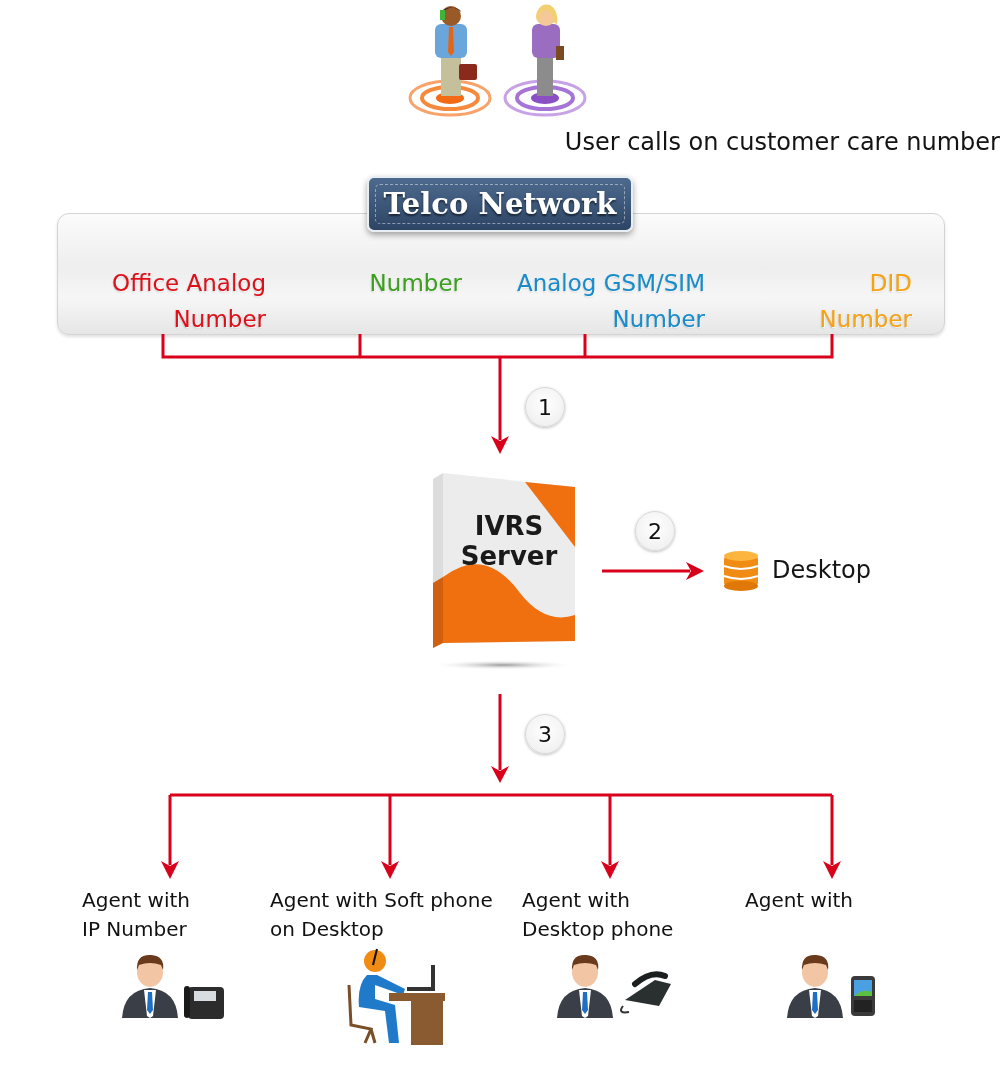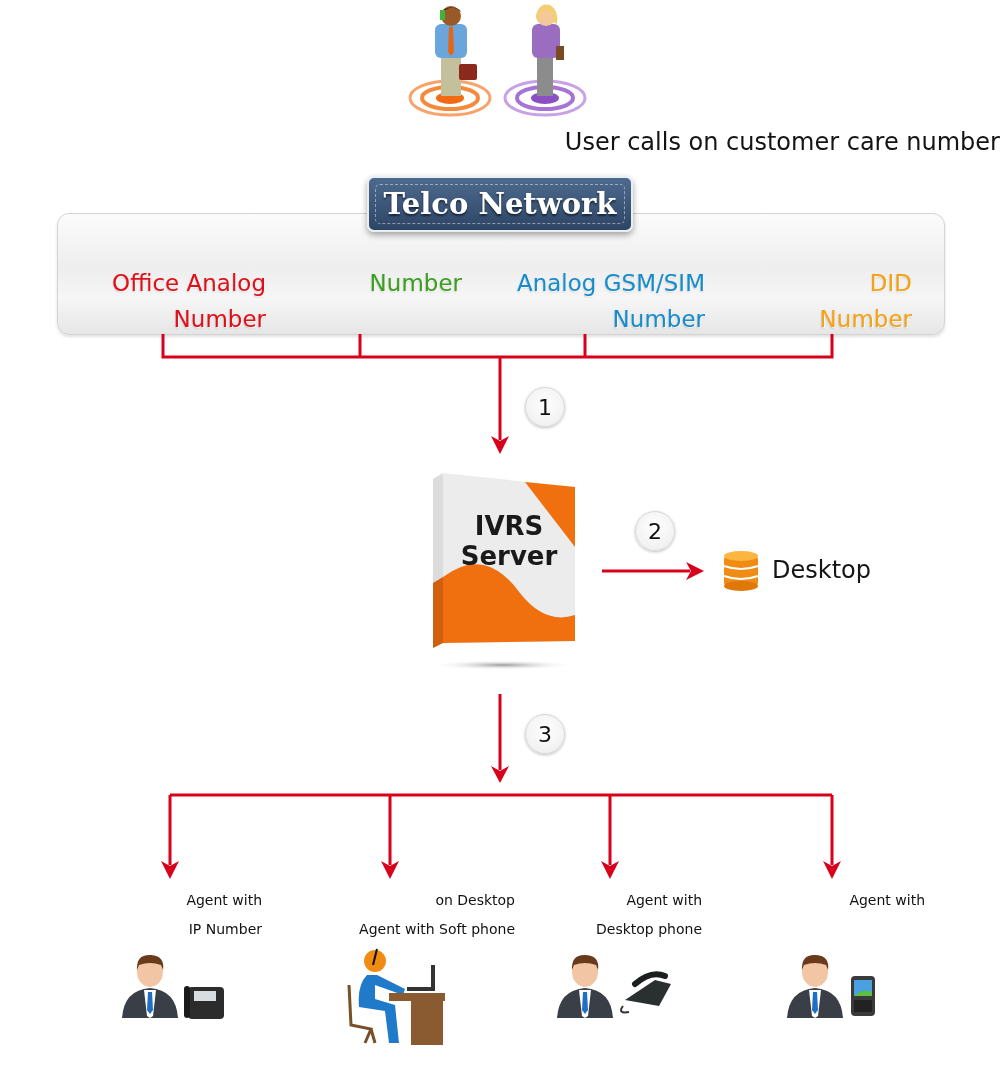--- a/index.html
+++ b/index.html
@@ -15,21 +15,21 @@
            background: linear-gradient(#4d6a8e, #2d4565); box-shadow: 0 3px 6px rgba(0,0,0,0.35);
            border: 2px solid #e9eef3; box-sizing: border-box; display: flex; align-items: center; justify-content: center; }
   .badge-inner { position: absolute; left: 6px; right: 6px; top: 6px; bottom: 6px; border: 1px dashed rgba(255,255,255,0.45); border-radius: 5px; }
   .badge-text { font-family: "DejaVu Serif", "Liberation Serif", serif; font-weight: bold; font-size: 29px; color: #fff;
                 text-shadow: 0 2px 2px rgba(0,0,0,0.55); position: relative; }
   .num { top: 253px; text-align: right; font-size: 23px; line-height: 36px; text-shadow: 1px 1px 1px rgba(255,255,255,0.9), 0 1px 2px rgba(0,0,0,0.25); margin-top: 12px; }
   .step { width: 40px; height: 40px; border-radius: 50%; background: radial-gradient(circle at 50% 40%, #ffffff, #ececec);
           border: 1px solid #d8d8d8; box-shadow: 0 1px 3px rgba(0,0,0,0.25); display: flex; align-items: center; justify-content: center;
           font-size: 22px; color: #111; box-sizing: border-box; }
   .db-label { left: 772px; top: 556px; font-size: 24px; color: #151515; }
-  .agent-label { top: 886px; text-align: right; font-size: 14px; line-height: 29px; color: #111; }
+  .agent-label { top: 886px; text-align: left; font-size: 20px; line-height: 29px; color: #111; }
 </style>
 </head>
 <body>
 
 <svg class="abs" style="left:405px;top:2px;width:190px;height:120px" viewBox="0 0 190 120">
   <g>
     <ellipse cx="45" cy="96" rx="40" ry="17" fill="none" stroke="#f9a36a" stroke-width="3"></ellipse>
     <ellipse cx="45" cy="96" rx="28" ry="11" fill="none" stroke="#f58a3c" stroke-width="4"></ellipse>
     <ellipse cx="45" cy="96" rx="14" ry="6" fill="#f26a13"></ellipse>
     <rect x="36" y="52" width="20" height="42" fill="#c4c09c"></rect>
@@ -126,22 +126,22 @@
   <path d="M3 16 Q20 22 37 16" stroke="#fff" stroke-width="2" fill="none"></path>
   <path d="M3 26 Q20 32 37 26" stroke="#fff" stroke-width="2" fill="none"></path>
 </svg>
 <div class="abs db-label">Desktop</div>
 
 <div class="abs agent-label" style="left:82px;width:180px">
   <div>Agent with</div>
   <div>IP Number</div>
 </div>
 <div class="abs agent-label" style="left:270px;width:245px">
+  <div>Agent with Soft phone</div>
   <div>on Desktop</div>
-  <div>Agent with Soft phone</div>
 </div>
 <div class="abs agent-label" style="left:522px;width:180px">
   <div>Agent with</div>
   <div>Desktop phone</div>
 </div>
 <div class="abs agent-label" style="left:745px;width:180px">
   <div>Agent with</div>
 </div>
 
 <svg class="abs" style="left:120px;top:950px;width:110px;height:75px" viewBox="0 0 110 75">

